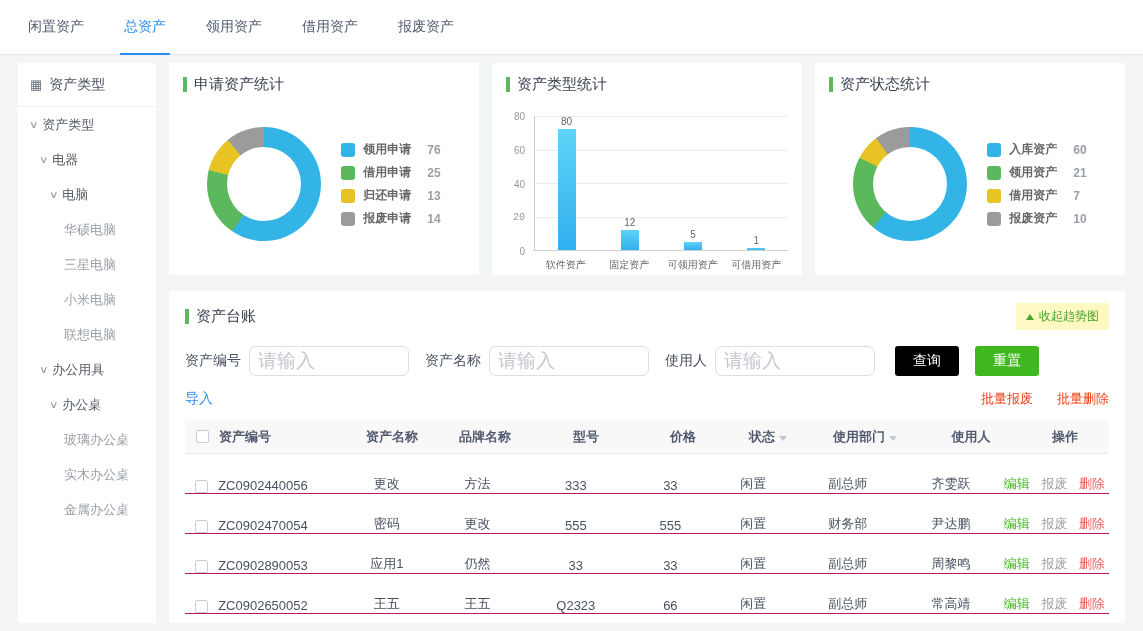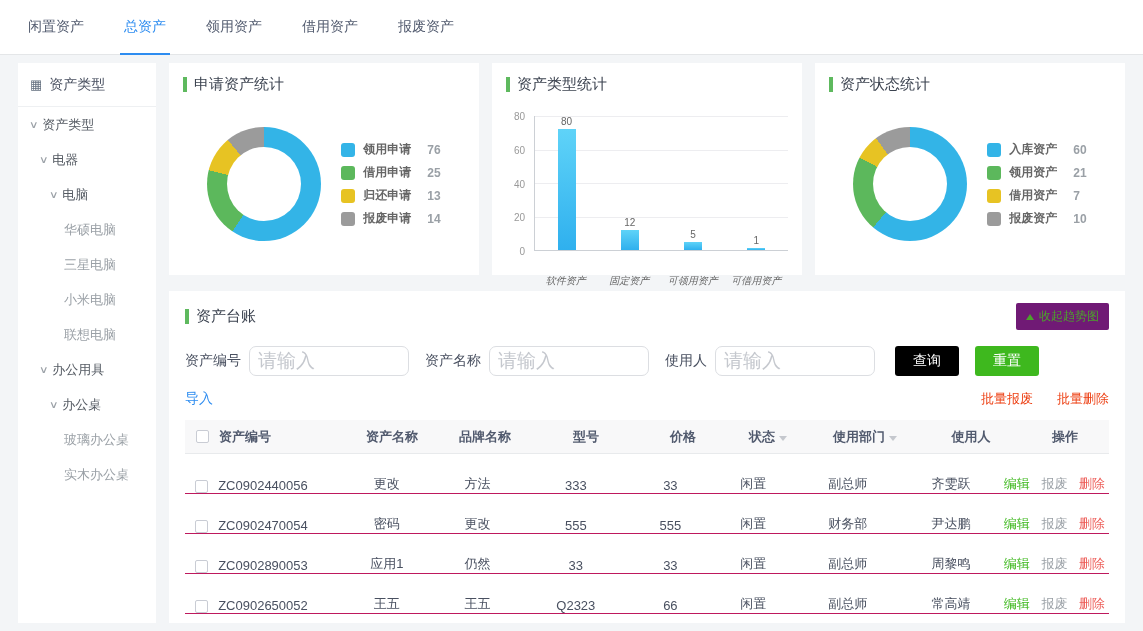--- a/index.html
+++ b/index.html
@@ -40,26 +40,26 @@
   .legend .val { color:#9aa0a6; }
   
   .bars-wrap { position:relative; margin-top:22px; padding-left:28px; }
   .y-axis { position:absolute; left:0; top:0; height:135px; width:24px; font-size:10px; color:#999; }
   .y-axis span { position:absolute; right:5px; transform:translateY(-50%); }
   .bars-area { position:relative; height:135px; display:flex; align-items:flex-end; justify-content:space-around; border-bottom:1px solid #ccd0d5; border-left:1px solid #ccd0d5; }
   .gridline { position:absolute; left:0; right:0; height:1px; background:#ededf0; }
   .bar-col { position:relative; z-index:1; flex:1; height:100%; display:flex; flex-direction:column; justify-content:flex-end; align-items:center; }
   .bar-val { font-size:10px; color:#666; margin-bottom:2px; }
   .bar-rect { width:18px; background:linear-gradient(180deg,#5fd3f8,#2fb0ee); }
-  .bars-cats { display:flex; justify-content:space-between; margin-top:23px;font-style:italic; }
+  .bars-cats { display:flex; justify-content:space-between; margin-top:7px; }
   .bars-cats span { flex:1; text-align:center; font-size:10px; color:#666; }
   
   .ledger-card { background:#fff; flex:1; padding:12px 16px; overflow:hidden; }
   .ledger-head { display:flex; align-items:center; justify-content:space-between; }
-  .collapse-btn { background:#701a75; color:#4ca22c; font-size:12px; padding:5px 10px; display:flex; align-items:center; gap:5px; cursor:pointer; border-radius:2px; }
+  .collapse-btn { background:#fef9c3; color:#4ca22c; font-size:12px; padding:5px 10px; display:flex; align-items:center; gap:5px; cursor:pointer; border-radius:2px; }
   .up-tri { width:0; height:0; border-left:4px solid transparent; border-right:4px solid transparent; border-bottom:6px solid #4ca22c; }
   .search-row { display:flex; align-items:center; margin-top:16px; }
   .f-group { display:flex; align-items:center; margin-right:16px; }
   .f-label { color:#495060; margin-right:8px; white-space:nowrap; }
   .f-input { width:160px; height:30px; border:1px solid #dcdee2; border-radius:7px; padding:4px 8px; font-size:19px; color:#333; outline:none; font-family:inherit; }
   .f-input::placeholder { color:#c5c8ce; }
   .btn { height:30px; width:64px; border:none; border-radius:3px; color:#fff; font-size:14px; cursor:pointer; font-family:inherit; }
   .btn-search { background:#000000; margin-left:4px; }
   .btn-reset  { background:#3eb81e; margin-left:16px; }
   .links-row { display:flex; align-items:center; margin-top:14px; }
@@ -136,20 +136,23 @@
     <div class="tree-item branch lv2">
         <span class="caret">∨</span>
         <span>办公桌</span>
       </div>
     <div class="tree-item leaf lv3">
         <span>玻璃办公桌</span>
       </div>
     <div class="tree-item leaf lv3">
         <span>实木办公桌</span>
       </div>
+    <div class="tree-item leaf lv3">
+        <span>金属办公桌</span>
+      </div>
   </div>
 
   <div class="main">
     <div class="charts-row">
 
       <div class="chart-card">
         <div class="card-title">
           <span class="title-bar" style="background-color: rgb(94, 185, 94);"></span>
           <span>申请资产统计</span>
         </div>
@@ -183,21 +186,21 @@
       </div>
 
       <div class="chart-card">
         <div class="card-title">
           <span class="title-bar" style="background-color: rgb(94, 185, 94);"></span>
           <span>资产类型统计</span>
         </div>
         <div class="bars-wrap">
           <div class="y-axis">
               <span style="top: 100%;">0</span>
-              <span style="top: 75%;">20</span>
+              <span style="top: 75%; font-family: Liberation Mono, monospace;">20</span>
               <span style="top: 50%;">40</span>
               <span style="top: 25%;">60</span>
               <span style="top: 0%;">80</span>
             </div>
           <div class="bars-area">
               <div class="gridline" style="top: 75%;"></div>
               <div class="gridline" style="top: 50%;"></div>
               <div class="gridline" style="top: 25%;"></div>
               <div class="gridline" style="top: 0%;"></div>
               <div class="bar-col">

